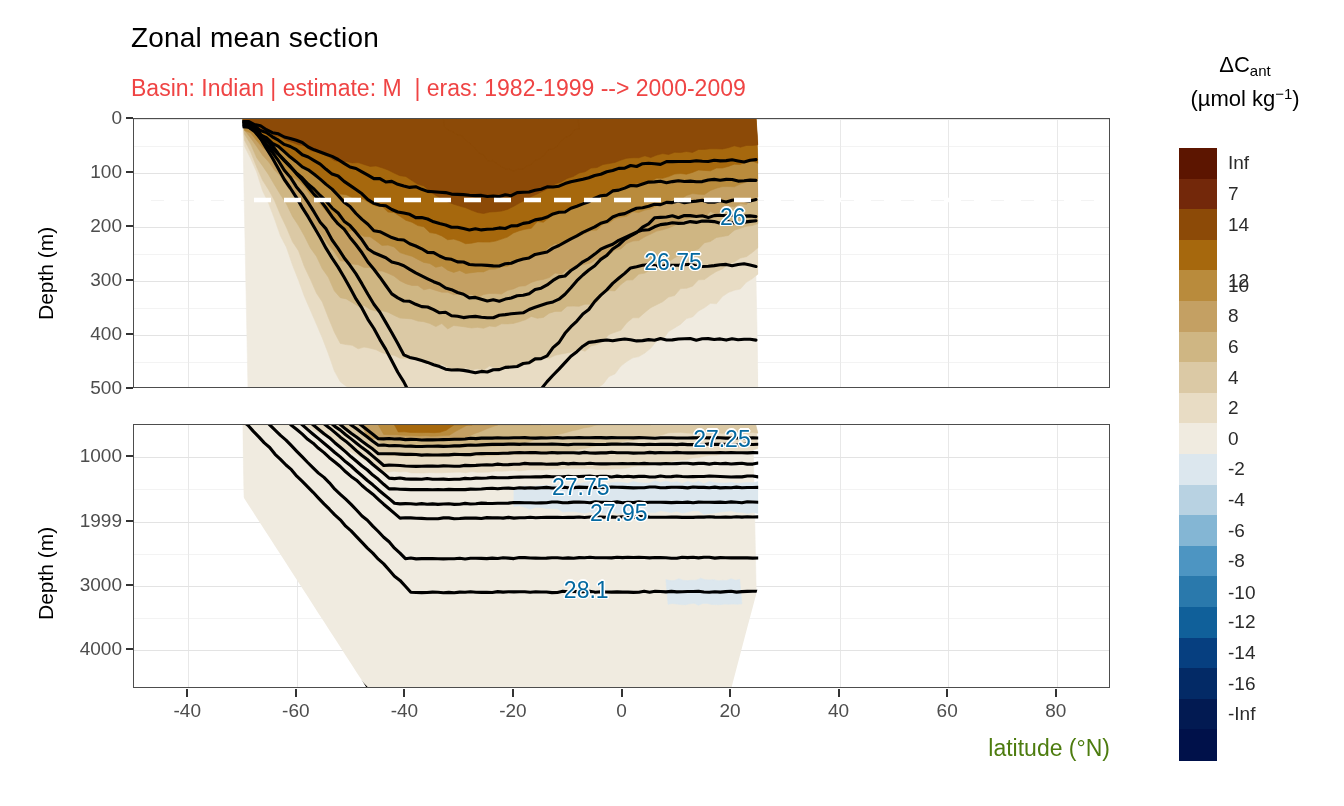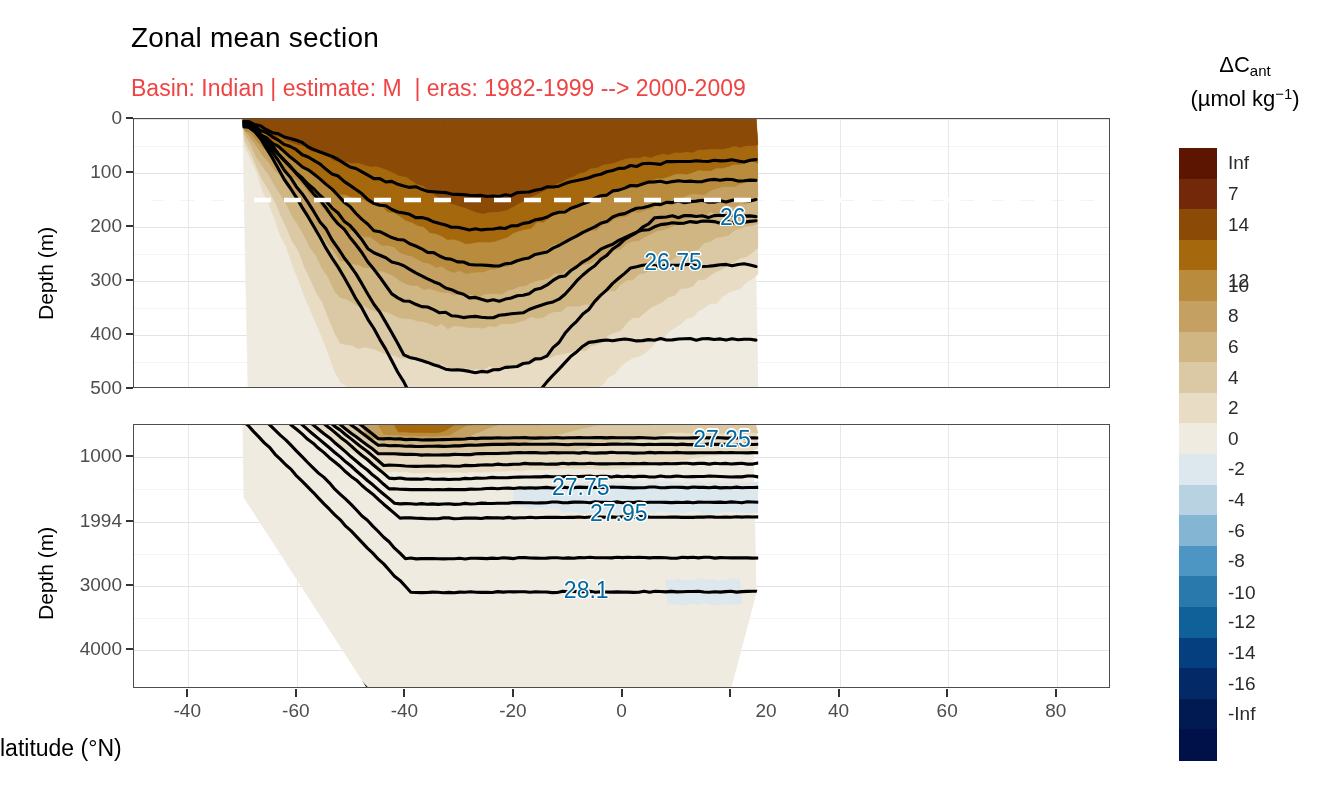--- a/index.html
+++ b/index.html
@@ -12,21 +12,21 @@
 
   
   .title{position:absolute;left:131px;top:22px;font-size:28px;color:#000;letter-spacing:0.2px;}
   .subtitle{position:absolute;left:131px;top:75px;font-size:23px;color:#ef4444;white-space:pre;}
 
   
   .ylab{
     position:absolute;font-size:21px;color:#000;
     transform:rotate(-90deg);transform-origin:left top;white-space:nowrap;
   }
-  .xlab{position:absolute;font-size:23px;color:#000000;left:0;width:1110px;text-align:left;top:735px;}
+  .xlab{position:absolute;font-size:23px;color:#4d7c0f;left:0;width:1110px;text-align:right;top:735px;}
   .xtick{position:absolute;font-size:19px;color:#4d4d4d;transform:translateX(-50%);top:700px;}
   .ytick{position:absolute;font-size:19px;color:#4d4d4d;transform:translateY(-50%);text-align:right;}
 
   
   .panel{position:absolute;border:1px solid #4d4d4d;background:#fff;overflow:hidden;box-sizing:border-box;}
   .panel svg{position:absolute;left:0;top:0;display:block;}
   .gridv,.gridh{position:absolute;background:#ebebeb;}
   .gridv{width:1px;top:0;bottom:0;}
   .gridh{height:1px;left:0;right:0;}
   .gridv.major,.gridh.major{background:#e3e3e3;}
@@ -210,37 +210,37 @@
     <div class="ytick" style="left: 60px; width: 62px; top: 226px;">200</div>
     <div class="tickmark" style="left: 126px; width: 7px; height: 2px; top: 225px;"></div>
     <div class="ytick" style="left: 60px; width: 62px; top: 280px;">300</div>
     <div class="tickmark" style="left: 126px; width: 7px; height: 2px; top: 279px;"></div>
     <div class="ytick" style="left: 60px; width: 62px; top: 334px;">400</div>
     <div class="tickmark" style="left: 126px; width: 7px; height: 2px; top: 333px;"></div>
     <div class="ytick" style="left: 60px; width: 62px; top: 388px;">500</div>
     <div class="tickmark" style="left: 126px; width: 7px; height: 2px; top: 387px;"></div>
     <div class="ytick" style="left: 60px; width: 62px; top: 456.195px;">1000</div>
     <div class="tickmark" style="left: 126px; width: 7px; height: 2px; top: 455.195px;"></div>
-    <div class="ytick" style="left: 60px; width: 62px; top: 520.585px;">1994</div>
+    <div class="ytick" style="left: 60px; width: 62px; top: 520.585px;">1999</div>
     <div class="tickmark" style="left: 126px; width: 7px; height: 2px; top: 519.585px;"></div>
     <div class="ytick" style="left: 60px; width: 62px; top: 584.976px;">3000</div>
     <div class="tickmark" style="left: 126px; width: 7px; height: 2px; top: 583.976px;"></div>
     <div class="ytick" style="left: 60px; width: 62px; top: 649.366px;">4000</div>
     <div class="tickmark" style="left: 126px; width: 7px; height: 2px; top: 648.366px;"></div>
     <div class="xtick" style="left: 187.278px;">-40</div>
     <div class="tickmark" style="top: 689px; height: 8px; width: 2px; left: 186.278px;"></div>
     <div class="xtick" style="left: 295.833px;">-60</div>
     <div class="tickmark" style="top: 689px; height: 8px; width: 2px; left: 294.833px;"></div>
     <div class="xtick" style="left: 404.389px;">-40</div>
     <div class="tickmark" style="top: 689px; height: 8px; width: 2px; left: 403.389px;"></div>
     <div class="xtick" style="left: 512.944px;">-20</div>
     <div class="tickmark" style="top: 689px; height: 8px; width: 2px; left: 511.944px;"></div>
     <div class="xtick" style="left: 621.5px;">0</div>
     <div class="tickmark" style="top: 689px; height: 8px; width: 2px; left: 620.5px;"></div>
-    <div class="xtick" style="left: 730.056px; margin-left: 36px;">20</div>
+    <div class="xtick" style="left: 730.056px;">20</div>
     <div class="tickmark" style="top: 689px; height: 8px; width: 2px; left: 729.056px;"></div>
     <div class="xtick" style="left: 838.611px;">40</div>
     <div class="tickmark" style="top: 689px; height: 8px; width: 2px; left: 837.611px;"></div>
     <div class="xtick" style="left: 947.167px;">60</div>
     <div class="tickmark" style="top: 689px; height: 8px; width: 2px; left: 946.167px;"></div>
     <div class="xtick" style="left: 1055.72px;">80</div>
     <div class="tickmark" style="top: 689px; height: 8px; width: 2px; left: 1054.72px;"></div>
     <div class="clabel" style="left: 732.769px; top: 216.82px;">26</div>
     <div class="clabel" style="left: 673.064px; top: 262px;">26.75</div>
     <div class="clabel" style="left: 721.914px; top: 439.454px;">27.25</div>

